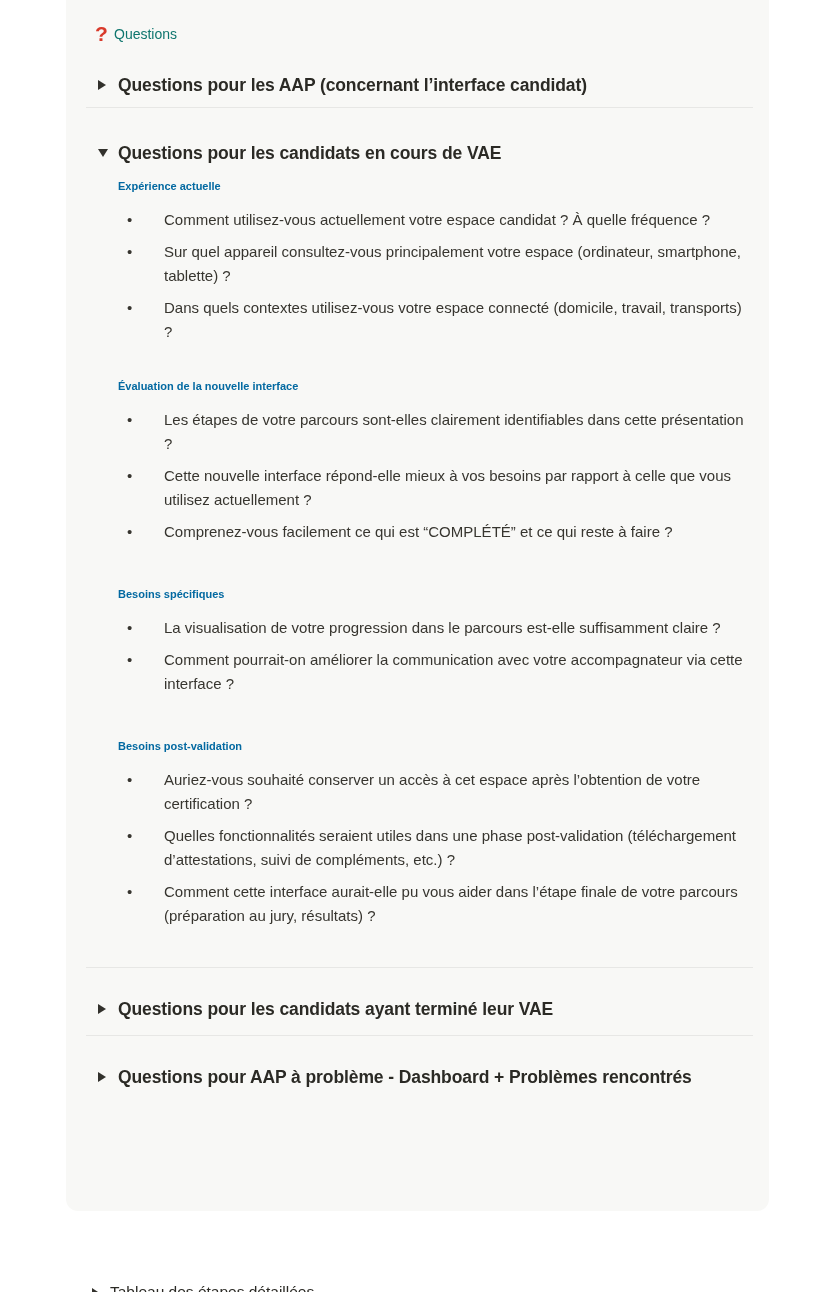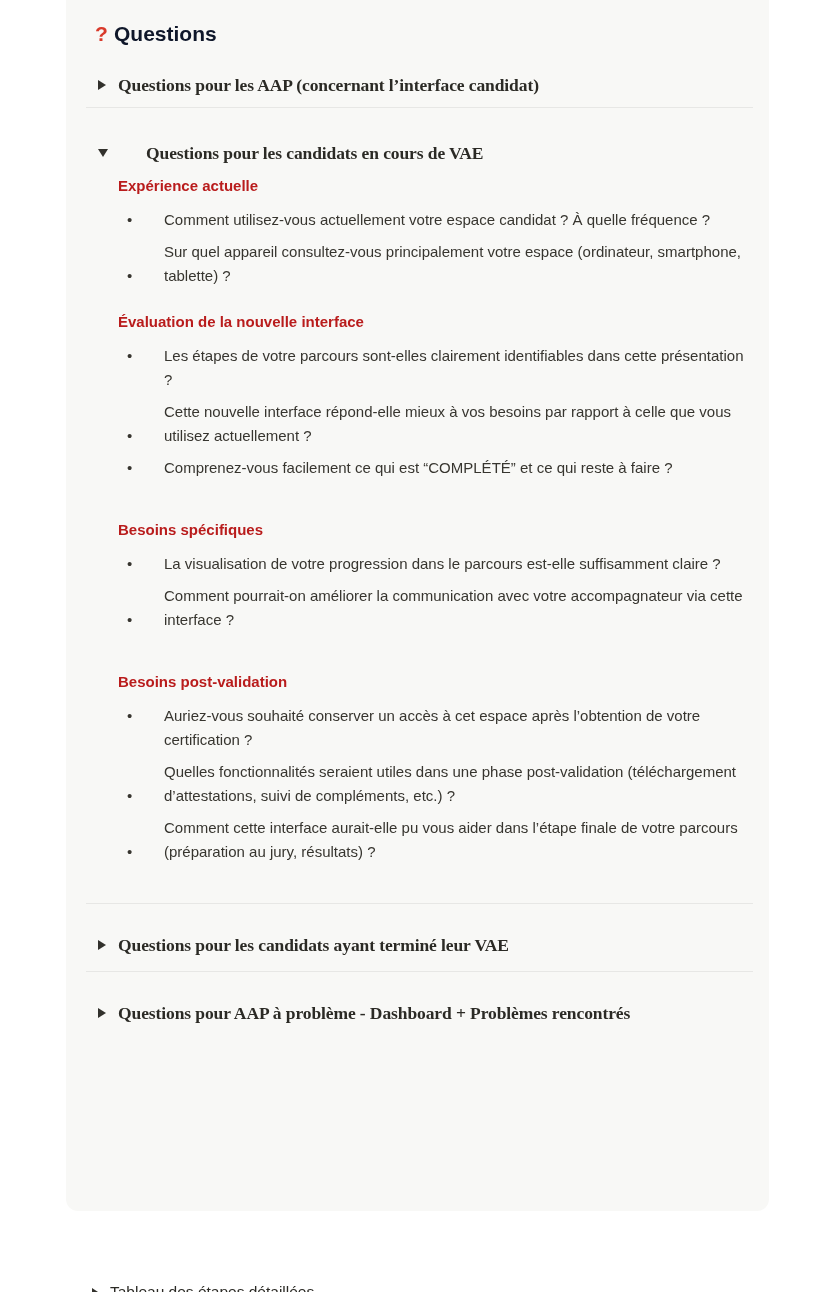--- a/index.html
+++ b/index.html
@@ -15,50 +15,50 @@
     background:#f8f8f6;
     border-radius:12px;
     box-sizing:border-box;
     padding:38px 16px 0 29px;
   }
   .callout-title { display:flex; align-items:center; height:24px; }
   .callout-icon {
     color:#d93a2b; font-weight:700; font-size:21px; line-height:24px;
     width:19px; text-align:left;
   }
-  .callout-title-text { font-weight:700; font-size:21px; color:#0f172a; }
+  .callout-title-text { font-weight:400; font-size:14px; color:#0f766e; }
 
-  .toggle { display:flex; align-items:center; height:26px; cursor:pointer;font-family:Liberation Serif, serif; }
+  .toggle { display:flex; align-items:center; height:26px; cursor:pointer; }
   .toggle-marker {
     width:23px; min-width:23px; height:26px;
     display:flex; align-items:center; box-sizing:border-box; padding-left:3px;
   }
   .tri-right { width:0; height:0; border-left:8px solid #32312c;
     border-top:5px solid transparent; border-bottom:5px solid transparent; }
   .tri-right.small { border-left-width:6px; border-top-width:4px; border-bottom-width:4px; }
   .tri-down { width:0; height:0; border-top:8px solid #32312c;
     border-left:5px solid transparent; border-right:5px solid transparent; }
   .toggle-label { font-size:17.5px; font-weight:700; color:#2b2a25; letter-spacing:-0.1px; white-space:nowrap; }
 
   .divider { height:1px; background:#e7e7e5; margin-left:-9px; }
 
-  .group-h { margin-left:23px; font-size:15px; font-weight:700; line-height:20px; color:#b91c1c; }
+  .group-h { margin-left:23px; font-size:11px; font-weight:700; line-height:20px; color:#0369a1; }
   .bullets { margin-top:12px; }
   .bullet { display:flex; margin-left:23px;gap:19px; }
-  .bullet + .bullet { margin-top:8px;align-items:flex-end; }
+  .bullet + .bullet { margin-top:8px; }
   .dot { width:27px; min-width:27px; box-sizing:border-box; padding-left:9px;
     font-size:15px; line-height:24px; }
   .dot::before { content:"\2022"; }
   .btext { font-size:15px; line-height:24px; max-width:608px; }
 
   .mt26 { margin-top:26px; }
   .mt28 { margin-top:28px;align-items:center; }
-  .mt32 { margin-top:32px;gap:28px; }
+  .mt32 { margin-top:32px; }
   .g1 { margin-top:10px; }
-  .g2 { margin-top:24px; }
+  .g2 { margin-top:32px; }
   .g3 { margin-top:40px; }
   .g4 { margin-top:40px; }
   .d1 { margin-top:9px; }
   .d2 { margin-top:39px; }
   .d3 { margin-top:13px; }
 
   .bottom-toggle {
     position:absolute; left:92px; top:1281px;
     display:flex; align-items:center; height:22px; cursor:pointer;
   }
@@ -93,20 +93,24 @@
 
   <div class="group-h g1">Expérience actuelle</div>
   <div class="bullets">
     <div class="bullet">
       <span class="dot"></span>
       <div class="btext">Comment utilisez-vous actuellement votre espace candidat ? À quelle fréquence ?</div>
     </div>
     <div class="bullet">
       <span class="dot"></span>
       <div class="btext">Sur quel appareil consultez-vous principalement votre espace (ordinateur, smartphone, tablette) ?</div>
+    </div>
+    <div class="bullet">
+      <span class="dot"></span>
+      <div class="btext">Dans quels contextes utilisez-vous votre espace connecté (domicile, travail, transports) ?</div>
     </div>
   </div>
 
   <div class="group-h g2">Évaluation de la nouvelle interface</div>
   <div class="bullets">
     <div class="bullet">
       <span class="dot"></span>
       <div class="btext">Les étapes de votre parcours sont-elles clairement identifiables dans cette présentation ?</div>
     </div>
     <div class="bullet">

